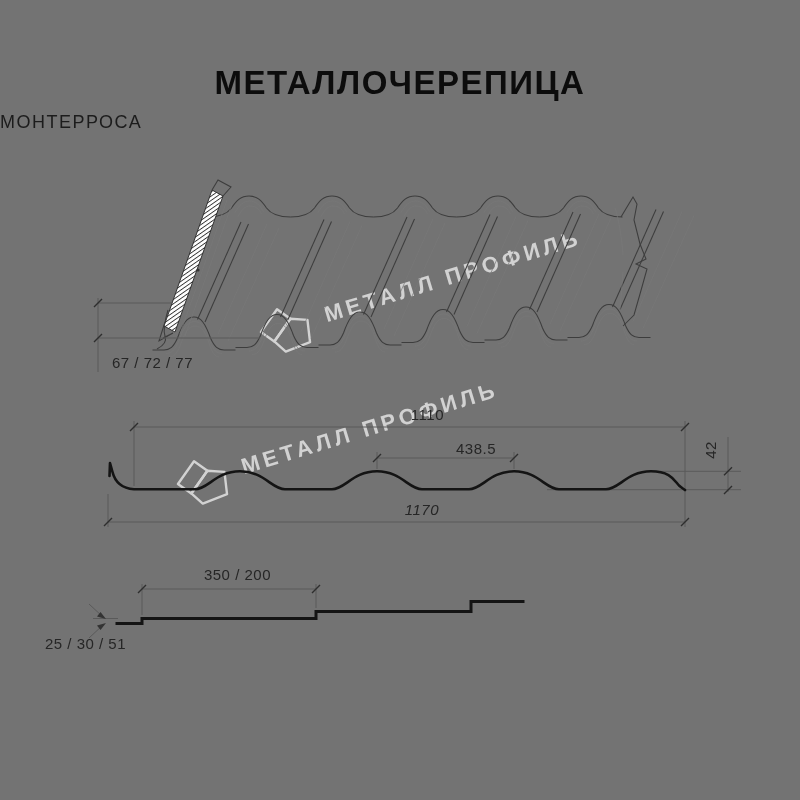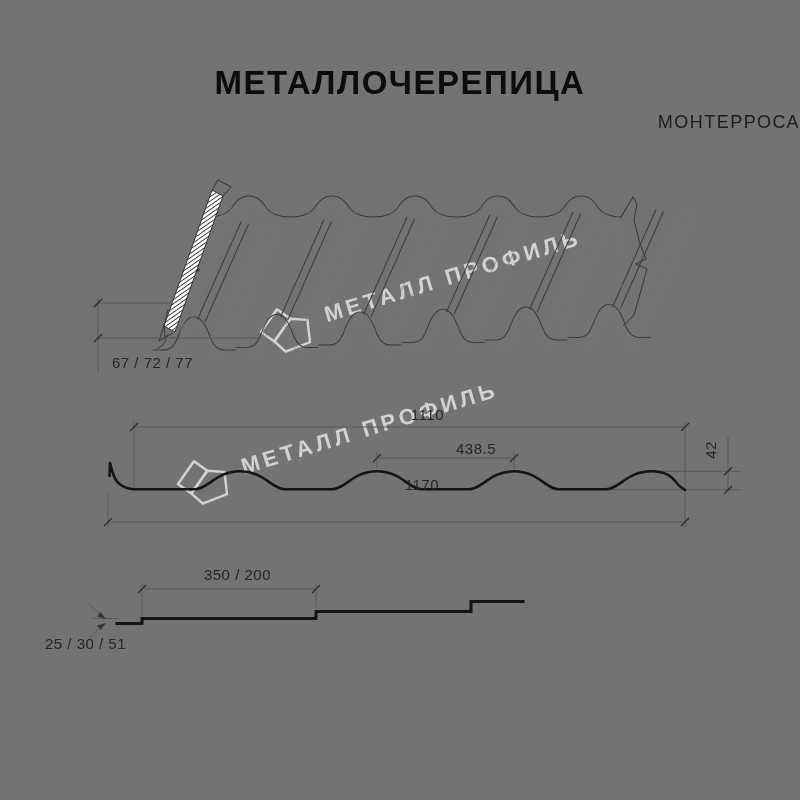--- a/index.html
+++ b/index.html
@@ -1,20 +1,20 @@
 <!DOCTYPE html>
 <html><head>
 <meta charset="utf-8">
 <style>
   html,body{margin:0;padding:0;background:#fff;}
   .page{position:relative;width:800px;height:800px;background:#737373;overflow:hidden;
         font-family:"Liberation Sans", sans-serif;color:#111;}
   .title{position:absolute;left:0;top:64px;width:800px;text-align:center;
          font-size:33px;font-weight:800;letter-spacing:1.5px;color:#0c0c0c;}
-  .subtitle{position:absolute;left:0;top:112px;width:800px;text-align:right;
+  .subtitle{position:absolute;left:0;top:112px;width:800px;text-align:left;
          font-size:18px;font-weight:500;letter-spacing:1.5px;color:#1c1c1c;}
   .fig{position:absolute;z-index:2;}
   .lbl{position:absolute;z-index:3;font-size:15px;color:#262626;letter-spacing:0.5px;white-space:nowrap;text-align:right;}
   .ctr{text-align:right;width:100px;}
   .rot90{transform:rotate(-90deg);transform-origin:center;width:44px;height:20px;text-align:center;}
   .wm{position:absolute;z-index:1;display:flex;align-items:center;gap:12px;
       color:#d2d2d2;font-weight:bold;font-size:22px;letter-spacing:4px;white-space:nowrap;
       transform:rotate(-17deg);transform-origin:0 50%;}
   
   .med{stroke:#3d3d3d;stroke-width:1.05;fill:none;}
@@ -132,21 +132,21 @@
     <path class="prof" d="M49.5,76 L50,63 L52.5,72 C55,82 61,88.3 74,89.3
       L135,89.3 C148,89.3 156,71.3 180,71.3 C204,71.3 212,89.3 225,89.3
       L272,89.3 C285,89.3 293,71.3 317,71.3 C341,71.3 349,89.3 362,89.3
       L409,89.3 C422,89.3 430,71.3 454,71.3 C478,71.3 486,89.3 499,89.3
       L546,89.3 C559,89.3 567,71.3 591,71.3 C610,71.3 614,80 619,85.5
       C621.5,87.8 623.5,88.8 625,90"></path>
   </svg>
   <div class="lbl ctr" style="left:344px;top:406px;">1110</div>
   <div class="lbl ctr" style="left:396px;top:440px;">438.5</div>
   <div class="lbl rot90" style="left:690px;top:440px;">42</div>
-  <div class="lbl ctr" style="left:339px;top:476px;">1170</div>
+  <div class="lbl ctr" style="left:339px;top:501px;font-style:italic;">1170</div>
 
   <svg class="fig" style="left:40px;top:565px;" width="500" height="90" viewBox="0 0 500 90">
 
     <line class="dim" x1="102" y1="24" x2="276" y2="24"></line>
     <line class="dim" x1="102" y1="19" x2="102" y2="50"></line>
     <line class="dim" x1="276" y1="19" x2="276" y2="43"></line>
     <path class="tick" d="M98,28 L106,20 M272,28 L280,20"></path>
 
     <line class="dim" x1="53" y1="53.5" x2="78" y2="53.5"></line>
     <line class="dim" x1="49" y1="39" x2="63" y2="52"></line>

